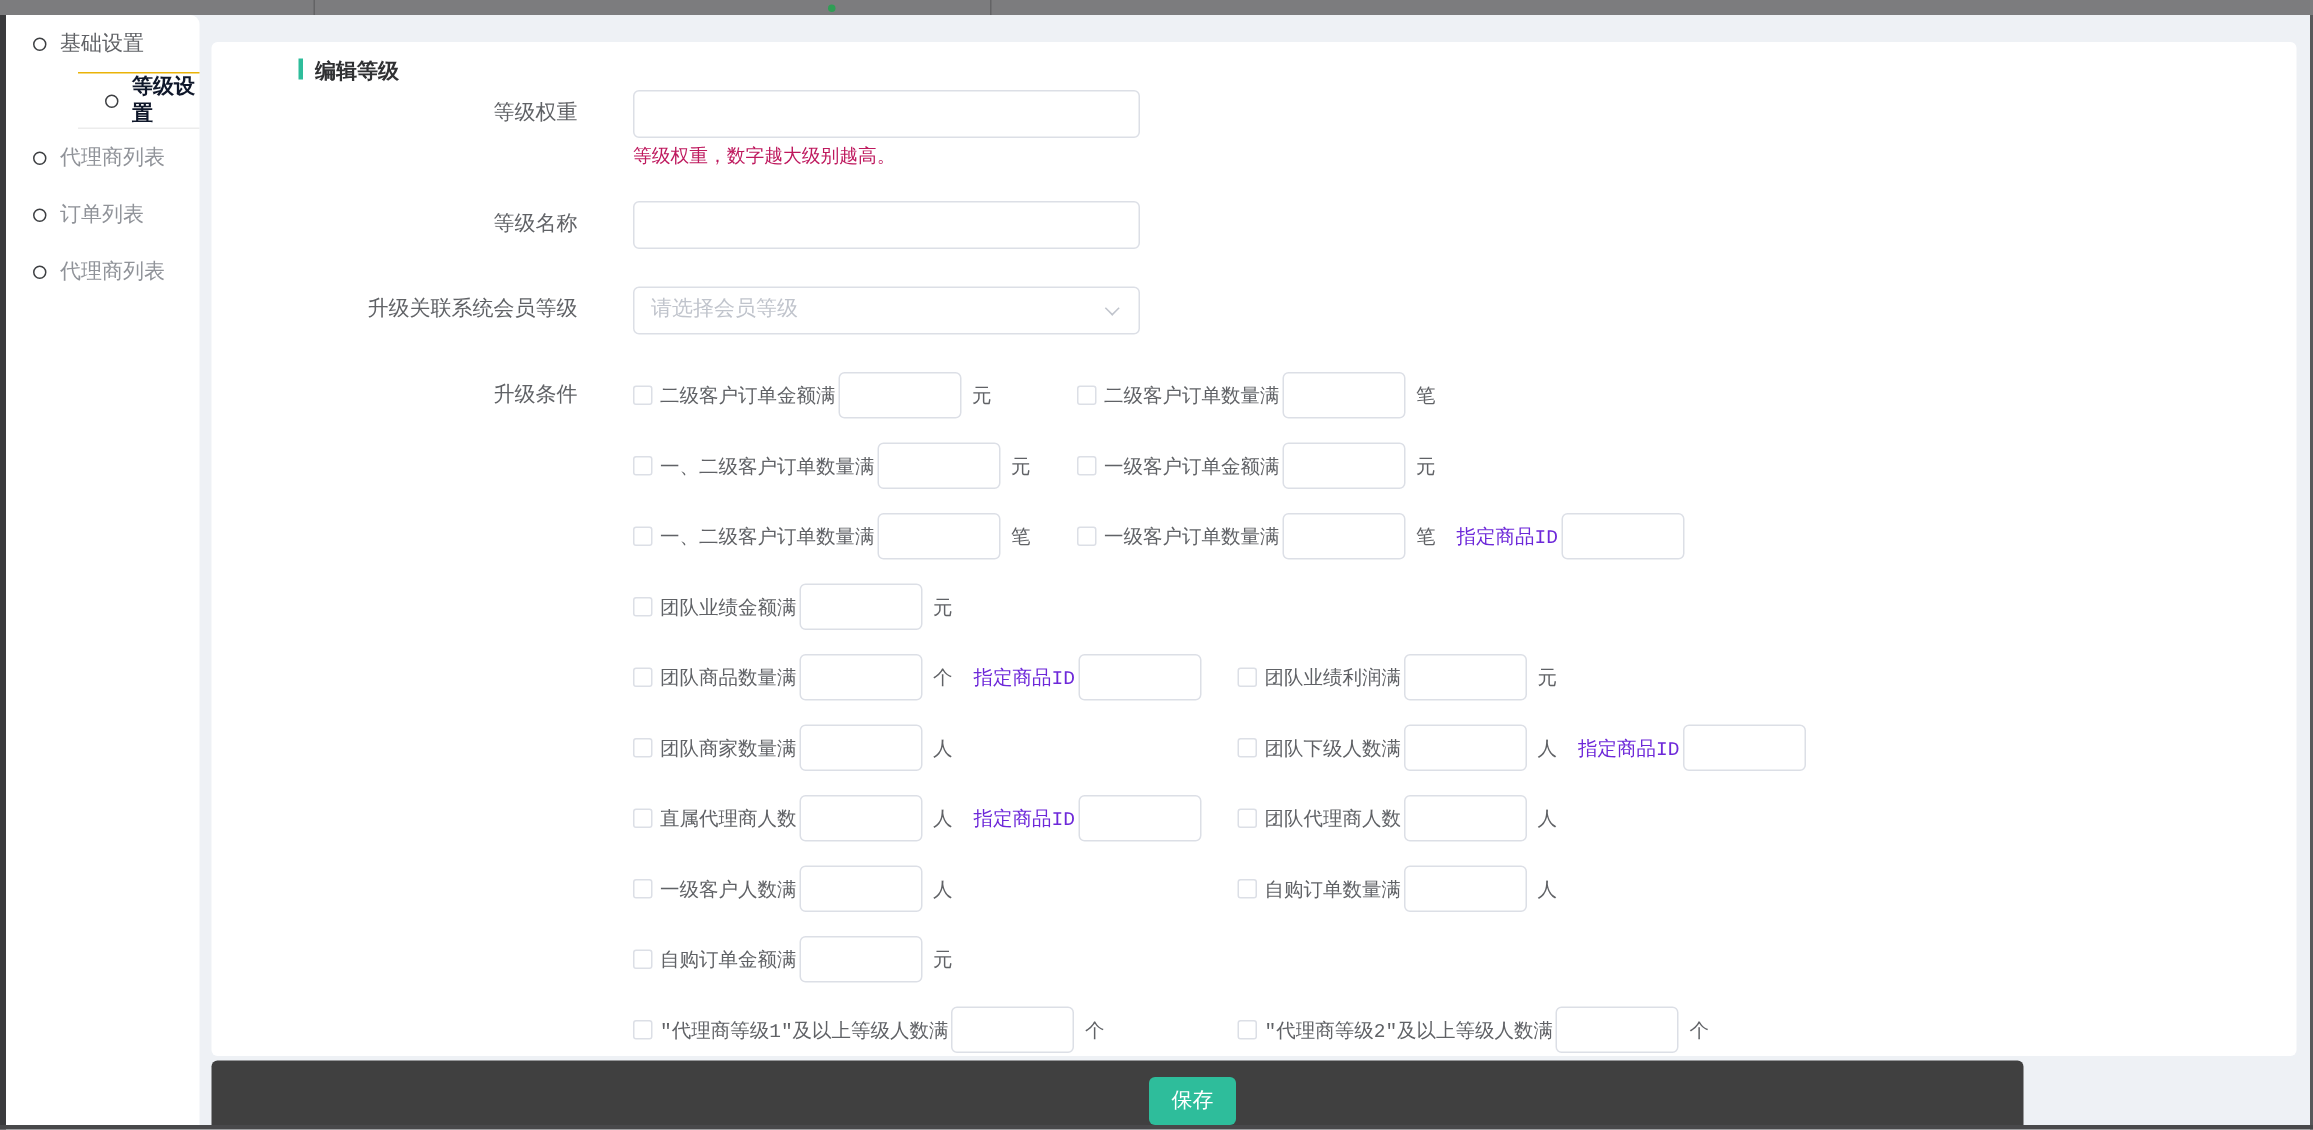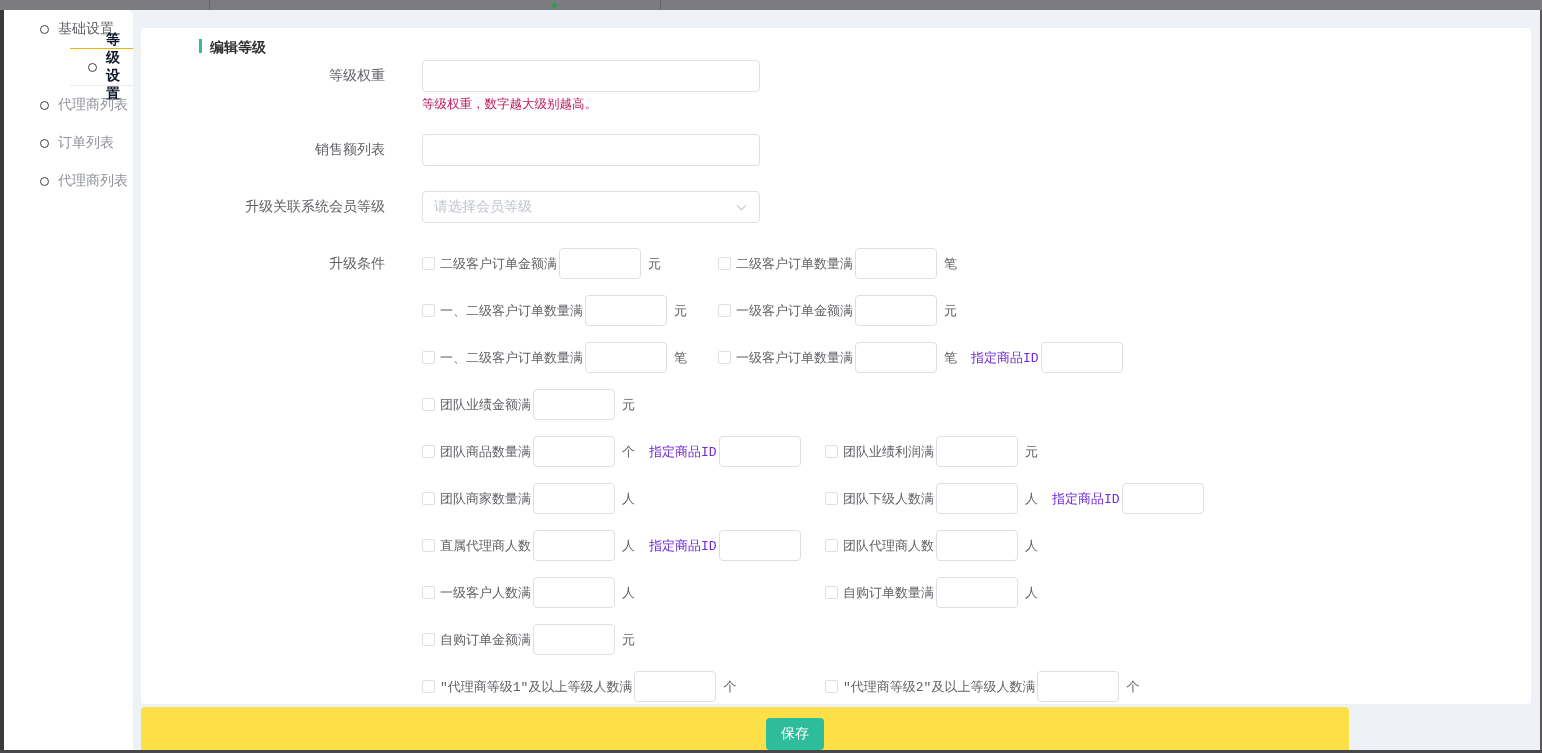--- a/index.html
+++ b/index.html
@@ -8,21 +8,21 @@
 
   
   .topbar { position:absolute; left:0; top:0; width:1542px; height:10px; background:#7c7c7e; z-index:30; }
   .topbar .seam { position:absolute; top:0; width:1px; height:10px; background:#636365; }
   .topbar .dot { position:absolute; top:3px; width:5px; height:5px; border-radius:50%; background:#2f9e55; }
   .edge-left  { position:absolute; left:0; top:10px; width:4px;  height:743px; background:#3a3a3c; z-index:30; }
   .edge-right { position:absolute; right:0; top:10px; width:2px; height:743px; background:#58585a; z-index:30; }
   .edge-bottom{ position:absolute; left:0; bottom:0; width:1542px; height:3px; background:#48484a; z-index:31; }
 
   
-  .sidebar { position:absolute; left:4px; top:10px; width:129px; height:740px; background:#ffffff; border-radius:0 6px 0 0; z-index:10;padding-left:18px; }
+  .sidebar { position:absolute; left:4px; top:10px; width:129px; height:740px; background:#ffffff; border-radius:0 6px 0 0; z-index:10; }
   .side-item { display:flex; align-items:center; height:38px; padding-left:18px; font-size:14px; color:#909399; cursor:pointer; }
   .side-item .ring { width:9px; height:9px; border:1.5px solid #3d3f42; border-radius:50%; margin-right:9px; flex:none; }
   .side-item.first { color:#606266; }
   .side-item.active { color:#0f172a; font-weight:bold; border-top:1px solid #eab308; border-bottom:1px solid #ececec;margin-left:48px; }
 
   
   .card { position:absolute; left:141px; top:28px; width:1390px; height:676px; background:#ffffff; border-radius:4px; z-index:5; }
   .section-title { position:absolute; left:13px; top:11px; display:flex; align-items:flex-start;padding-left:45px; }
   .section-title .bar { width:3px; height:14px; background:#2ebd9b; margin-right:8px; }
   .section-title .txt { font-size:14px; font-weight:bold; color:#303133; }
@@ -47,21 +47,21 @@
   .cond-item { display:flex; align-items:center; flex:none; }
   .cond-row.narrow .cond-item:first-child { width:296px; }
   .cond-row.wide  .cond-item:first-child { width:403px; }
   .checkbox { width:13px; height:13px; border:1px solid #dcdfe6; border-radius:2px; background:#fff; margin-right:5px; flex:none; cursor:pointer; }
   .cond-label { font-size:13px; color:#606266; white-space:nowrap; }
   .cond-input { width:82px; height:31px; border:1px solid #dcdfe6; border-radius:4px; background:#fff; margin-left:2px; outline:none; padding:0 6px; font-size:13px; color:#606266; font-family:inherit; }
   .cond-unit { font-size:13px; color:#606266; margin-left:7px; white-space:nowrap; }
   .cond-extra { font-size:13px; color:#6d28d9; margin-left:14px; white-space:nowrap; }
 
   
-  .footer { position:absolute; left:141px; top:707px; width:1208px; height:43px; background:#fde047; border-radius:4px 4px 0 0; z-index:5; }
+  .footer { position:absolute; left:141px; top:707px; width:1208px; height:43px; background:#404040; border-radius:4px 4px 0 0; z-index:5; }
   .save-btn { position:absolute; left:625px; top:11px; width:58px; height:32px; background:#2ebd9b; color:#ffffff; font-size:14px; border:none; border-radius:4px; cursor:pointer; font-family:inherit; }
 </style>
 </head>
 <body>
 
 <div class="topbar">
   <span class="seam" style="left:209px"></span>
   <span class="seam" style="left:660px"></span>
   <span class="dot" style="left:552px"></span>
 </div>
@@ -102,21 +102,21 @@
 
     <div class="form-item mb-weight">
       <div class="form-label">等级权重</div>
       <div class="form-content">
         <input class="text-input" type="text" value="" style="">
         <div class="help-text">等级权重，数字越大级别越高。</div>
       </div>
     </div>
 
     <div class="form-item mb-std">
-      <div class="form-label">销售额列表</div>
+      <div class="form-label">等级名称</div>
       <div class="form-content">
         <input class="text-input" type="text" value="" style="">
       </div>
     </div>
 
     <div class="form-item mb-std">
       <div class="form-label">升级关联系统会员等级</div>
       <div class="form-content">
         <div class="select-box">
           <span class="ph">请选择会员等级</span>

